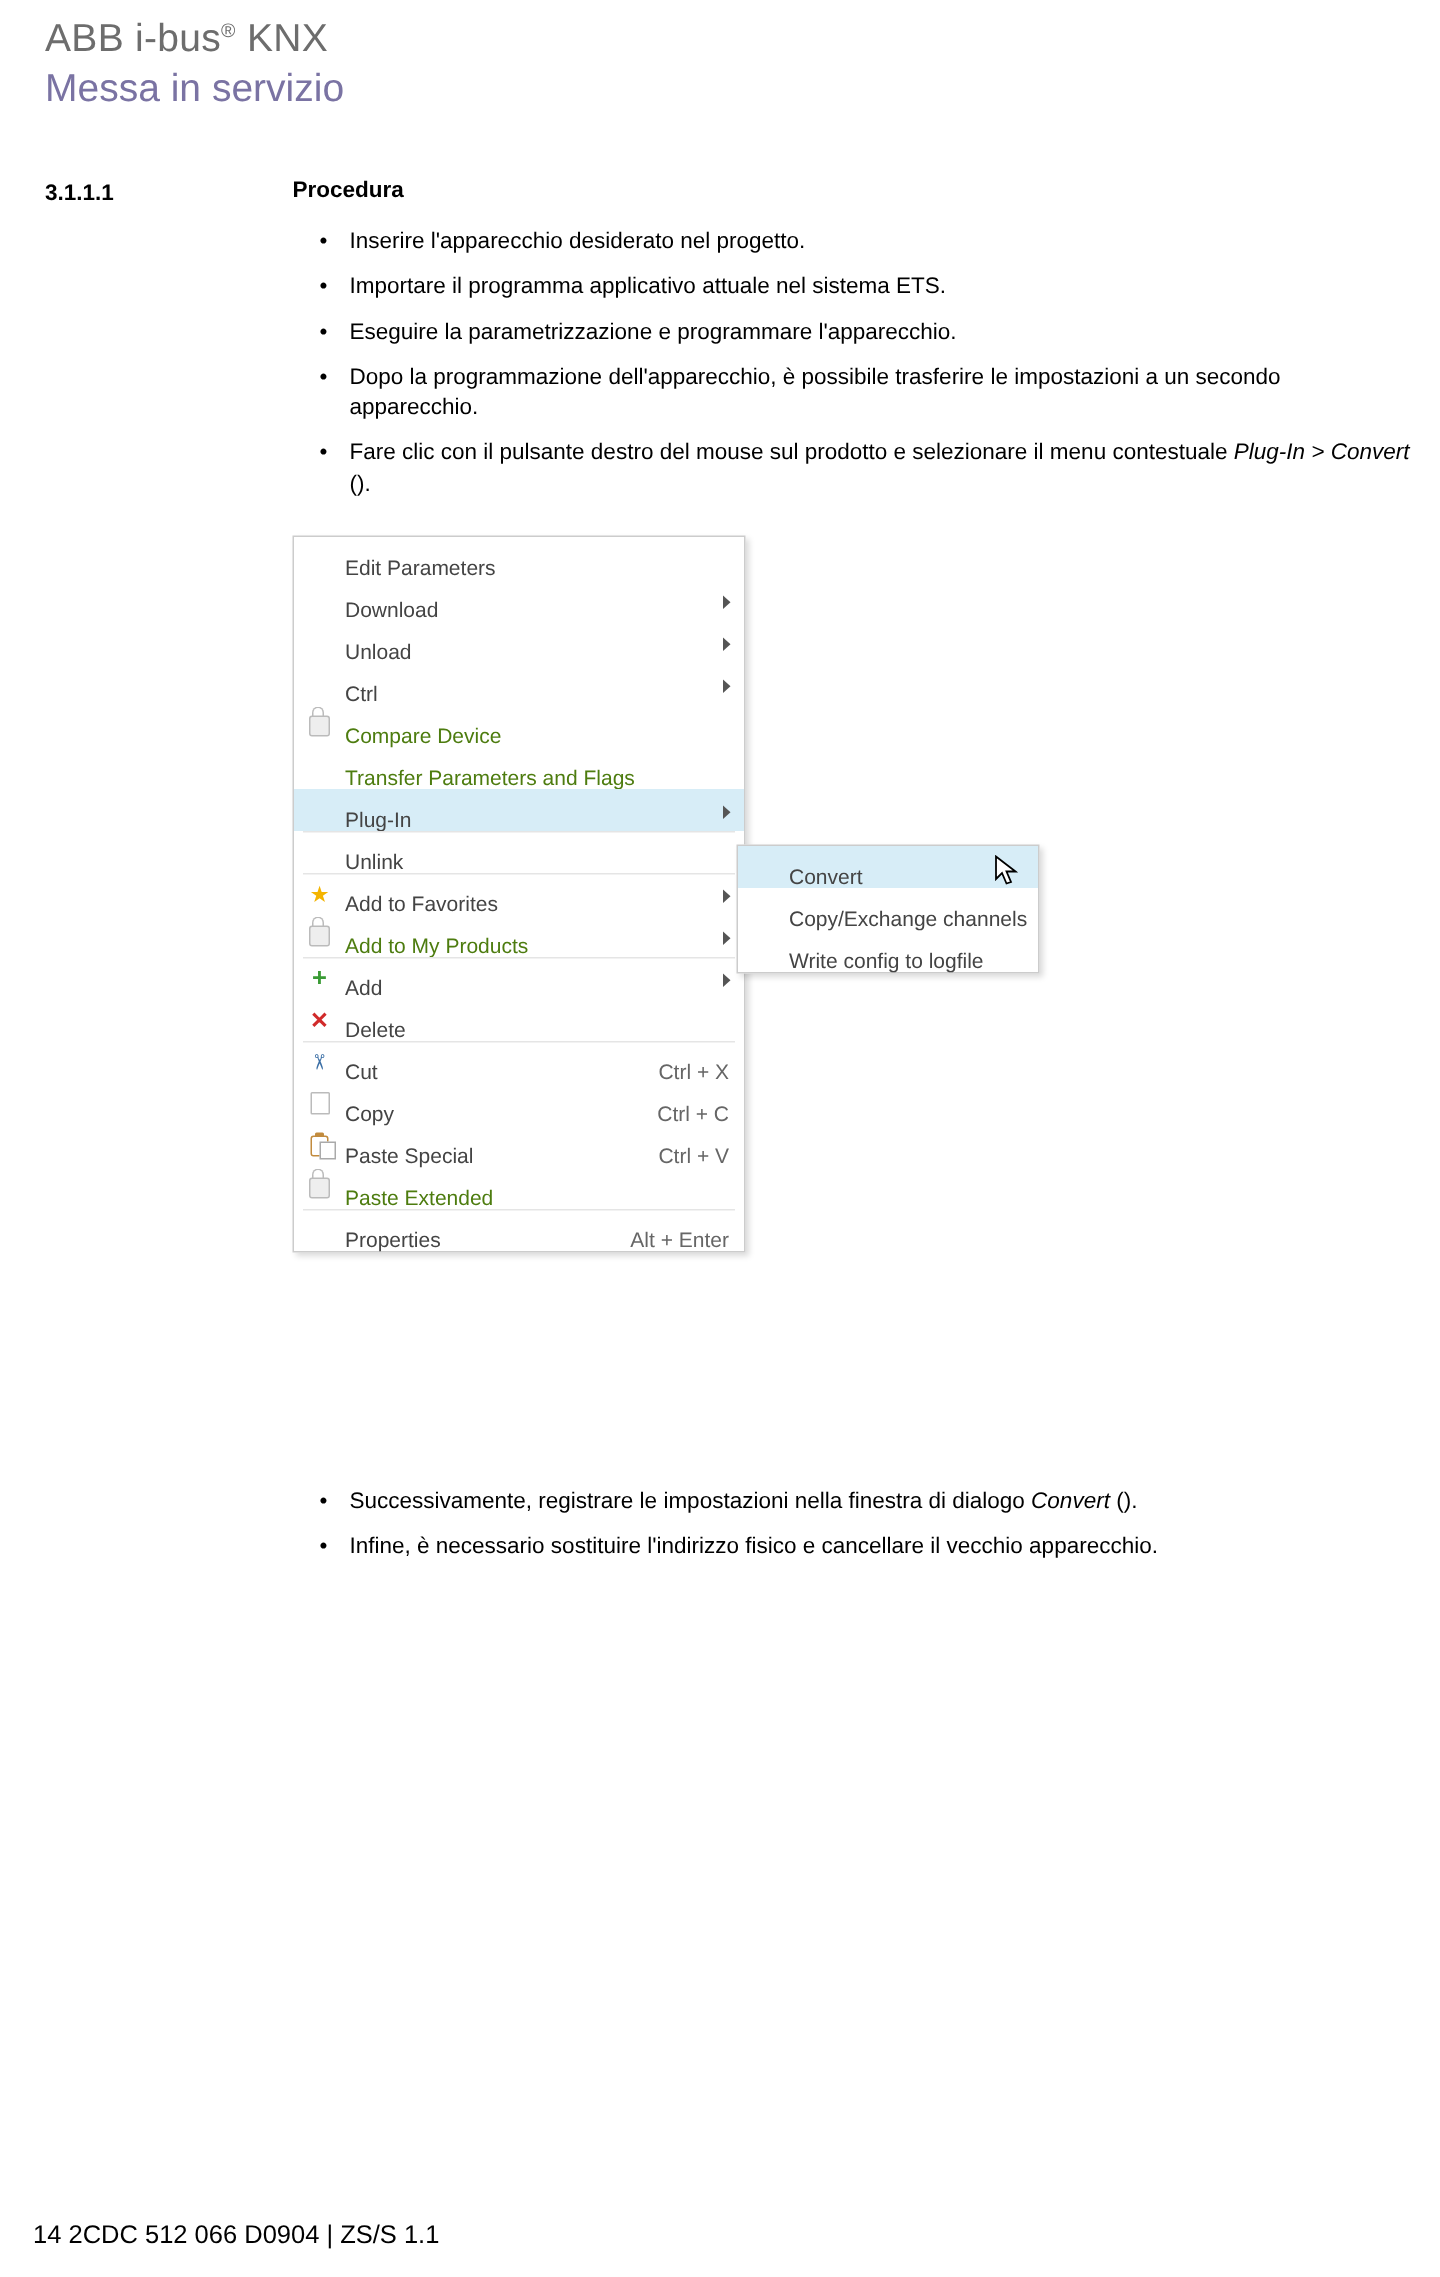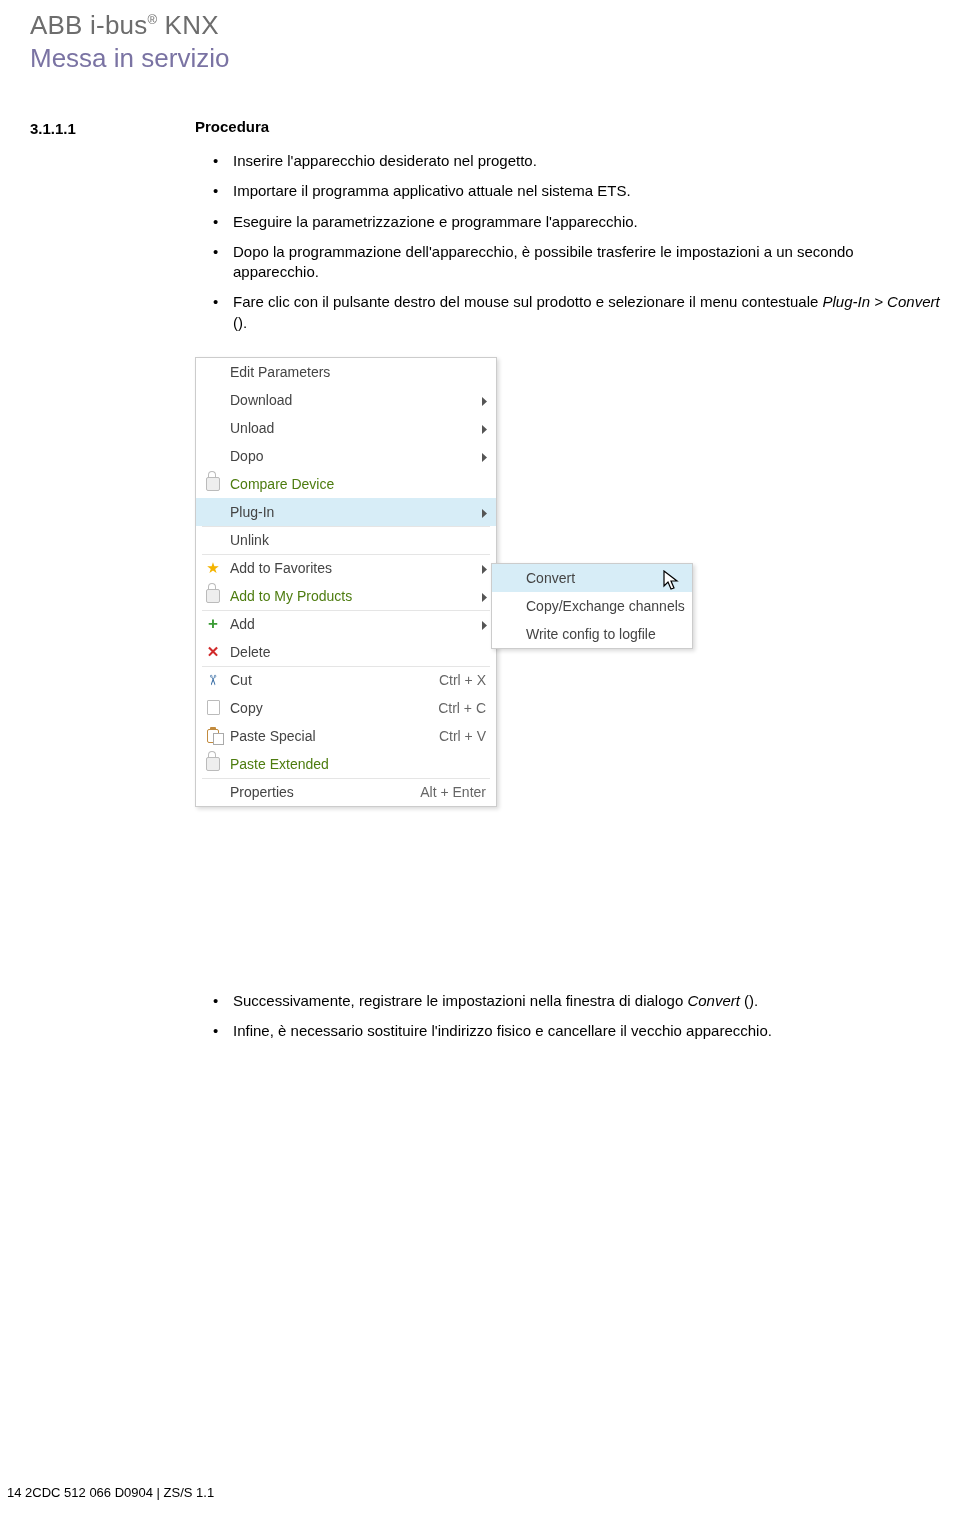--- a/index.html
+++ b/index.html
@@ -13,29 +13,29 @@
   .body{margin-left:165px;max-width:770px}
   ul.blist{list-style:none;padding:0;margin:14px 0 0 0}
   ul.blist>li{position:relative;padding-left:38px;margin:10px 0;font-size:15px;line-height:1.35}
   ul.blist>li::before{content:"\2022";position:absolute;left:18px;top:0;font-size:15px}
   .ital{font-style:italic}
   
   .menus{position:relative;margin:24px 0 6px 0;height:620px}
   .cm{position:absolute;background:#fff;border:1px solid #ccc;box-shadow:2px 2px 4px rgba(0,0,0,.15);font-family:"Segoe UI",Tahoma,sans-serif;font-size:14px;color:#444}
   .cm-main{left:0;top:0;width:300px}
   .cm-sub{left:296px;top:206px;width:200px}
-  .cm .row{display:flex;align-items:center;height:28px;padding:0 10px 0 34px;position:relative;white-space:nowrap}
+  .cm .row{display:flex;align-items:flex-end;height:28px;padding:0 10px 0 34px;position:relative;white-space:nowrap}
   .cm .row.sep::after{content:"";position:absolute;left:6px;right:6px;bottom:-1px;height:1px;background:#e5e5e5}
   .cm .row .ic{position:absolute;left:8px;top:5px;width:18px;height:18px;display:flex;align-items:center;justify-content:center}
   .cm .row .sc{margin-left:auto;padding-left:20px;color:#666}
   .cm .row .arr{position:absolute;right:8px;top:8px}
   .cm .row.disabled{color:#4d7c0f}
   .cm .row.hi{background:#d7edf7}
   .cursor{position:absolute;left:468px;top:213px}
-  .footer{position:absolute;left:7px;bottom:18px;font-size:13px;color:#000}
+  .footer{position:absolute;left:22px;bottom:18px;font-size:17px;color:#000}
   
   .i-lock{width:12px;height:12px;border:1.5px solid #bbb;border-radius:2px;background:#eee;position:relative}
   .i-lock::before{content:"";position:absolute;top:-7px;left:1px;width:6px;height:6px;border:1.5px solid #bbb;border-bottom:none;border-radius:6px 6px 0 0}
   .i-star{color:#f4b400;font-size:15px}
   .i-plus{color:#3a9b35;font-weight:900;font-size:17px}
   .i-x{color:#d12a2a;font-weight:900;font-size:15px}
   .i-cut{font-size:14px;color:#3a6ea5;transform:rotate(90deg)}
   .i-copy{width:11px;height:13px;border:1px solid #bbb;border-radius:1px;background:#fff;position:relative}
   .i-copy::before{content:"";position:absolute;left:2px;top:-3px;width:11px;height:13px;border:1px solid #ccc;background:#fff;z-index:-1}
   .i-paste{width:10px;height:12px;border:1.5px solid #c28b3e;border-radius:2px;background:#fff;position:relative}
@@ -82,30 +82,33 @@
                 <path d="M1 1 L6 5.5 L1 10 Z" fill="#555"></path>
               </svg></span>
           </div>
           <div class="row">
             <span>Unload</span>
             <span class="arr"><svg class="tri" viewBox="0 0 7 11">
                 <path d="M1 1 L6 5.5 L1 10 Z" fill="#555"></path>
               </svg></span>
           </div>
           <div class="row">
-            <span>Dopo</span>
+            <span>Ctrl</span>
             <span class="arr"><svg class="tri" viewBox="0 0 7 11">
                 <path d="M1 1 L6 5.5 L1 10 Z" fill="#555"></path>
               </svg></span>
           </div>
           <div class="row disabled">
             <span class="ic">
               <div class="i-lock"></div>
             </span>
             <span>Compare Device</span>
+          </div>
+          <div class="row disabled sep">
+            <span>Transfer Parameters and Flags</span>
           </div>
           <div class="row hi sep">
             <span>Plug-In</span>
             <span class="arr"><svg class="tri" viewBox="0 0 7 11">
                 <path d="M1 1 L6 5.5 L1 10 Z" fill="#555"></path>
               </svg></span>
           </div>
           <div class="row sep">
             <span>Unlink</span>
           </div>

